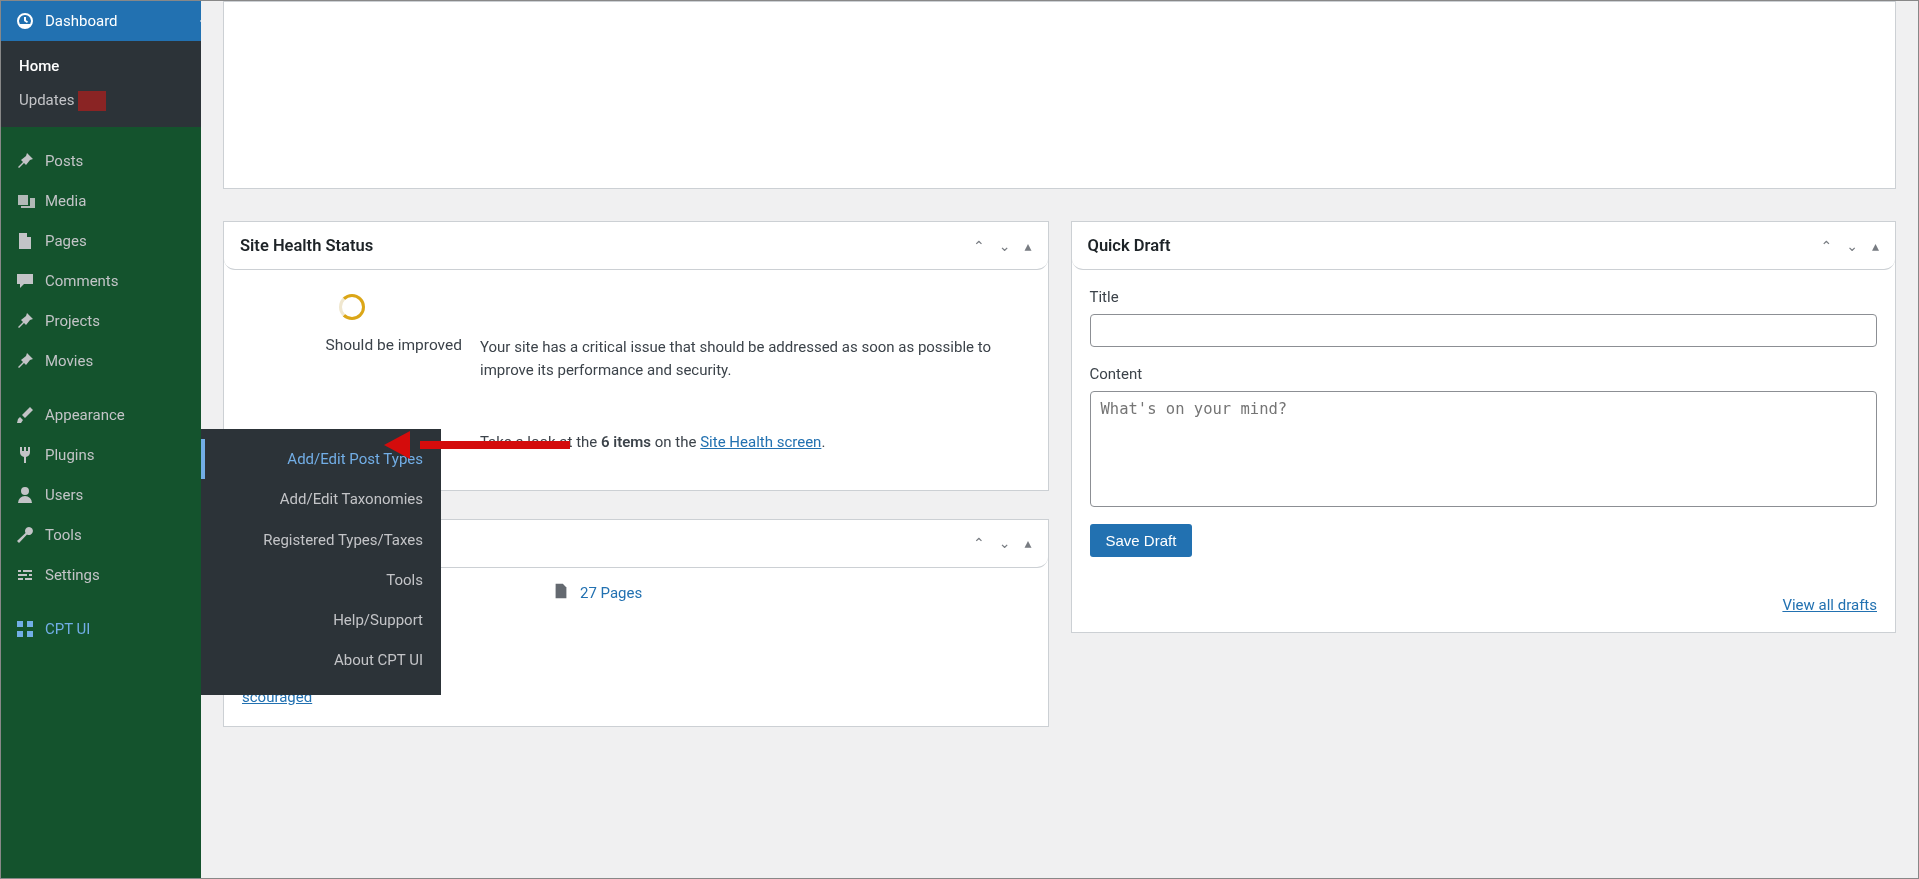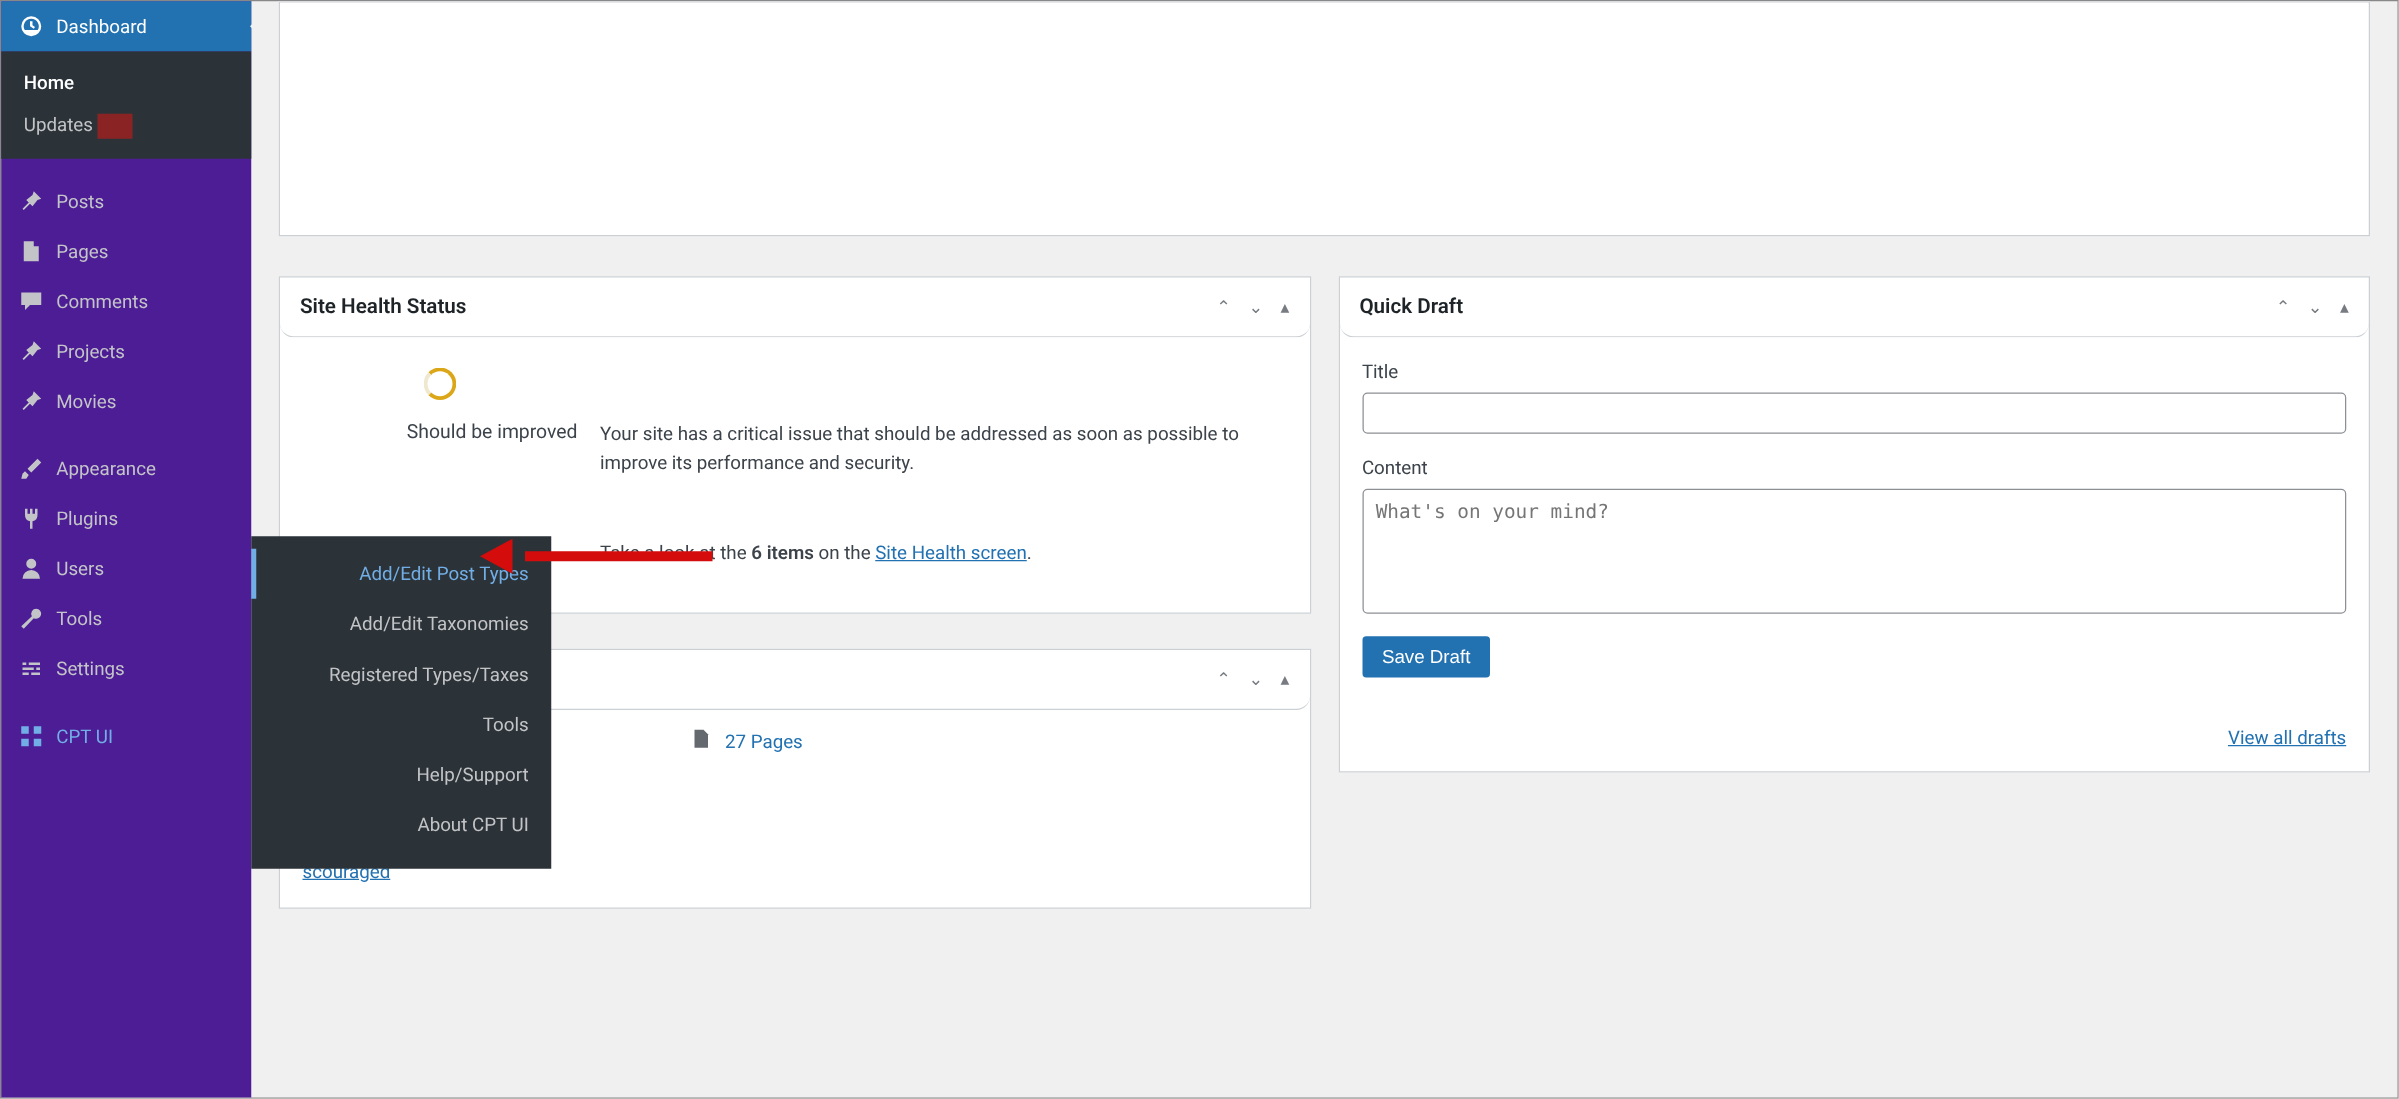--- a/index.html
+++ b/index.html
@@ -11,21 +11,21 @@
 }
 .wrap {
   display: flex;
   height: 879px;
   width: 1919px;
   border: 1px solid #888;
 }
 
 .sidebar {
   width: 200px;
-  background: #4c1d95;
+  background: #14532d;
   color: #f0f0f1;
   flex-shrink: 0;
   position: relative;
 }
 .menu-item {
   display: flex;
   align-items: center;
   padding: 10px 14px;
   color: #c3c4c7;
   font-size: 15px;
@@ -173,21 +173,21 @@
 .qd-body input[type=text] {
   width:100%;
   padding:7px 10px;
   border:1px solid #8c8f94;
   border-radius:4px;
   font-size:15px;
   margin-bottom: 18px;
 }
 .qd-body textarea {
   width:100%;
-  height:100px;
+  height:116px;
   padding:8px 10px;
   border:1px solid #8c8f94;
   border-radius:4px;
   font-size:15.5px;
   margin-bottom:14px;
   resize:none;
 }
 .qd-save {
   background:#2271b1;
   color:#fff;
@@ -226,20 +226,28 @@
       </div>
     </div>
     <div class="menu-sep"></div>
     <div class="menu-item">
       <span class="mi-icon">
           <svg viewBox="0 0 20 20">
             <path d="M12 2l6 6-3 1-4 5-2-2-5 5-1-1 5-5-2-2 5-4 1-3z"></path>
           </svg>
         </span>
       <span>Posts</span>
+    </div>
+    <div class="menu-item">
+      <span class="mi-icon">
+          <svg viewBox="0 0 20 20">
+            <path d="M3 4h10v10H3zM6 7h14v10H6v-2h9V7z" opacity=".9"></path>
+          </svg>
+        </span>
+      <span>Media</span>
     </div>
     <div class="menu-item">
       <span class="mi-icon">
           <svg viewBox="0 0 20 20">
             <path d="M4 2h8l4 4v12H4zM12 2v4h4"></path>
           </svg>
         </span>
       <span>Pages</span>
     </div>
     <div class="menu-item">

